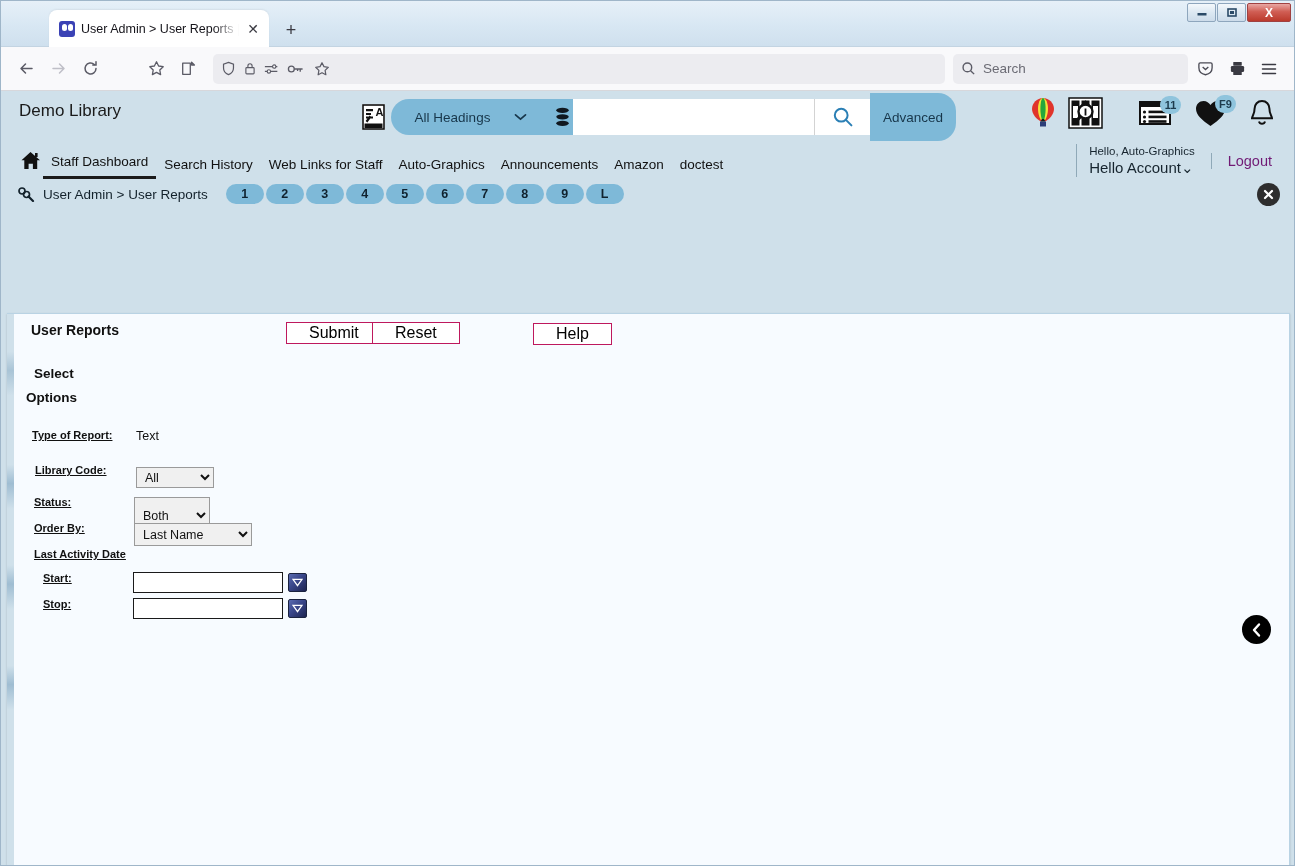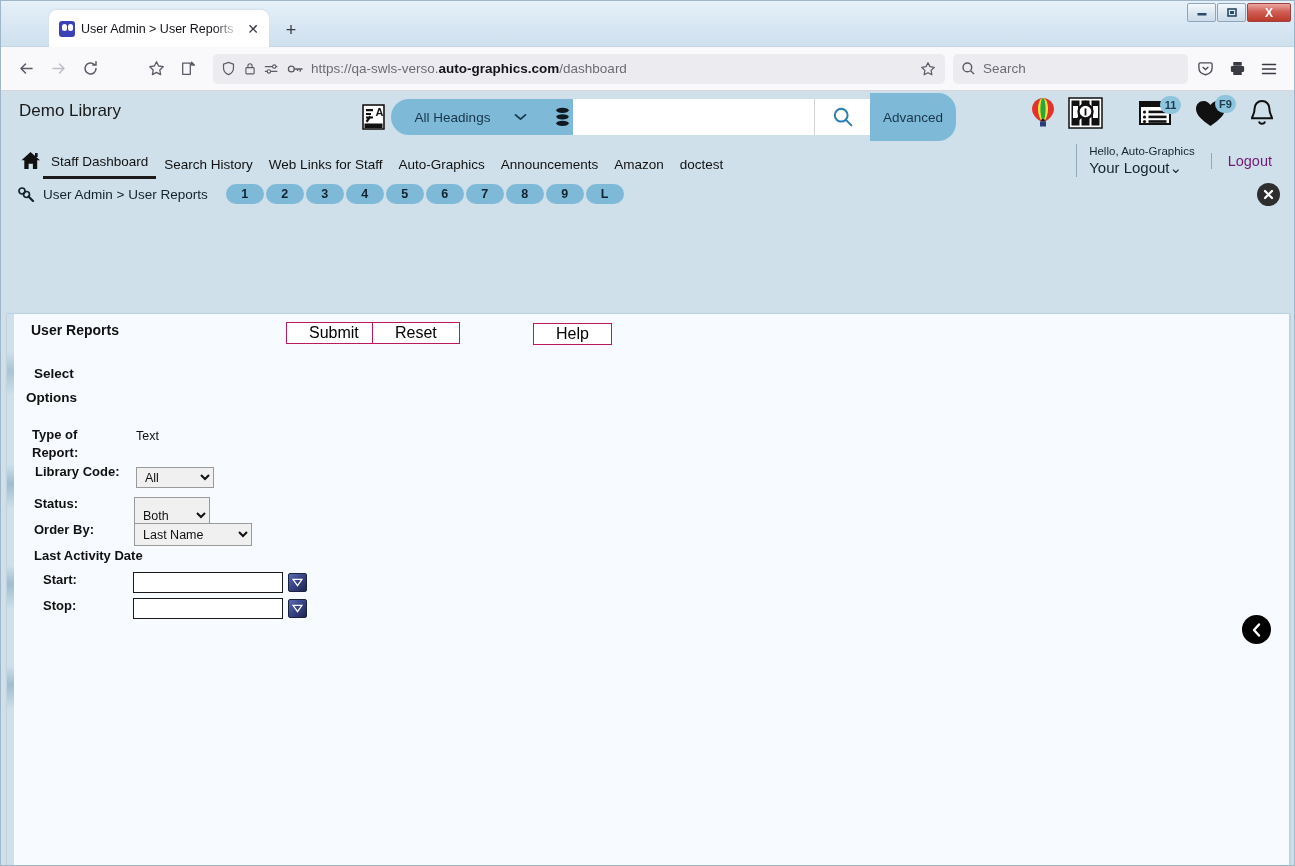--- a/index.html
+++ b/index.html
@@ -338,21 +338,21 @@
     position: absolute; left: 27px; top: 52px;
     font-size: 13.5px; font-weight: bold; color: #101010;
   }
   #options-head {
     position: absolute; left: 19px; top: 76px;
     font-size: 13.5px; font-weight: bold; color: #101010;
   }
 
   .lbl {
     position: absolute;
-    font-size: 13px; font-weight: bold; color: #101010;
+    font-size: 11px; font-weight: bold; color: #101010; text-decoration: underline;
   }
   #lbl-type   { left: 25px; top: 112px; width: 90px; line-height: 18px; }
   #lbl-lib    { left: 28px; top: 150px; }
   #lbl-status { left: 27px; top: 182px; }
   #lbl-order  { left: 27px; top: 208px; }
   #lbl-lad    { left: 27px; top: 234px; }
   #lbl-start  { left: 36px; top: 258px; }
   #lbl-stop   { left: 36px; top: 284px; }
 
   #val-type {
@@ -484,21 +484,20 @@
         </svg>
       <svg width="16" height="14" viewBox="0 0 18 14" fill="none" stroke="#5b5b66" stroke-width="1.3">
           <path d="M1 4.3h14M1 9.7h14"></path>
           <circle cx="11.5" cy="4.3" r="1.9" fill="#f9f9fb"></circle>
           <circle cx="5.5" cy="9.7" r="1.9" fill="#f9f9fb"></circle>
         </svg>
       <svg width="17" height="14" viewBox="0 0 18 14" fill="none" stroke="#5b5b66" stroke-width="1.4">
           <circle cx="4.6" cy="7" r="3.1"></circle>
           <path d="M7.7 7H16.5M14 7v2.8M11.2 7v2.2"></path>
         </svg>
-      <div id="urltext"><span>https://qa-swls-verso.</span><b>auto-graphics.com</b><span>/dashboard</span></div>
       <div class="navicon" style="width:22px;height:22px">
         <svg width="16" height="16" viewBox="0 0 17 17" fill="none" stroke="#5b5b66" stroke-width="1.3" stroke-linejoin="round">
             <path d="M8.5 1.8 10.6 6l4.6.7-3.4 3.3.8 4.6-4.1-2.2-4.1 2.2.8-4.6L1.8 6.7 6.4 6z"></path>
           </svg>
       </div>
     </div>
 
     <div id="searchbox">
       <svg width="15" height="15" viewBox="0 0 16 16" fill="none" stroke="#5b5b66" stroke-width="1.5">
           <circle cx="6.8" cy="6.8" r="4.6"></circle>
@@ -631,21 +630,21 @@
       <div class="navitem"><span>Search History</span></div>
       <div class="navitem"><span>Web Links for Staff</span></div>
       <div class="navitem"><span>Auto-Graphics</span></div>
       <div class="navitem"><span>Announcements</span></div>
       <div class="navitem"><span>Amazon</span></div>
       <div class="navitem"><span>doctest</span></div>
 
       <div id="accountblock">
         <div id="accountbox">
           <div id="hello">Hello, Auto-Graphics</div>
-          <div id="youracct"><span>Your Logout</span><span>⌄</span></div>
+          <div id="youracct"><span>Hello Account</span><span>⌄</span></div>
         </div>
         <div id="logout">Logout</div>
       </div>
     </div>
 
     <div id="crumbbar">
       <div id="crumbicon">
         <svg width="18" height="16" viewBox="0 0 18 16" fill="none" stroke="#13222c" stroke-width="1.7">
           <circle cx="5" cy="5" r="3"></circle>
             <circle cx="9.5" cy="8.5" r="3"></circle>

